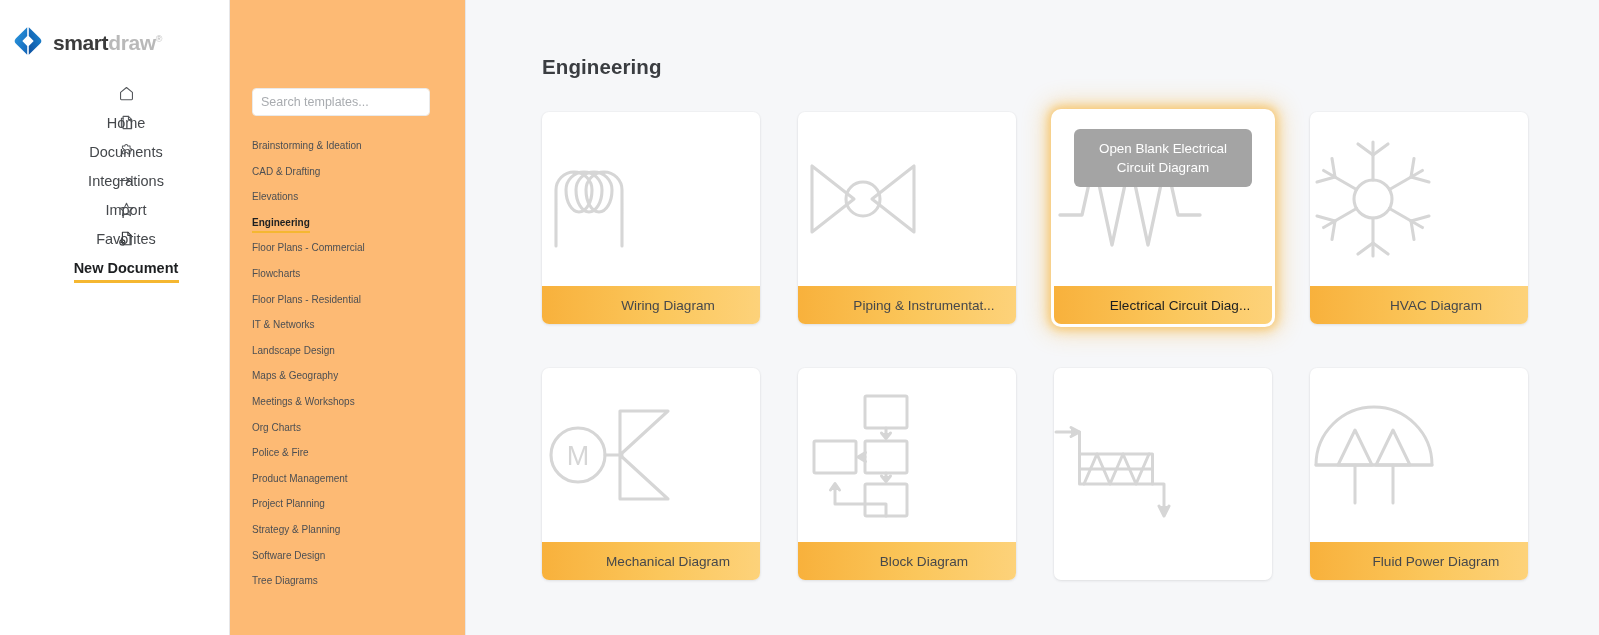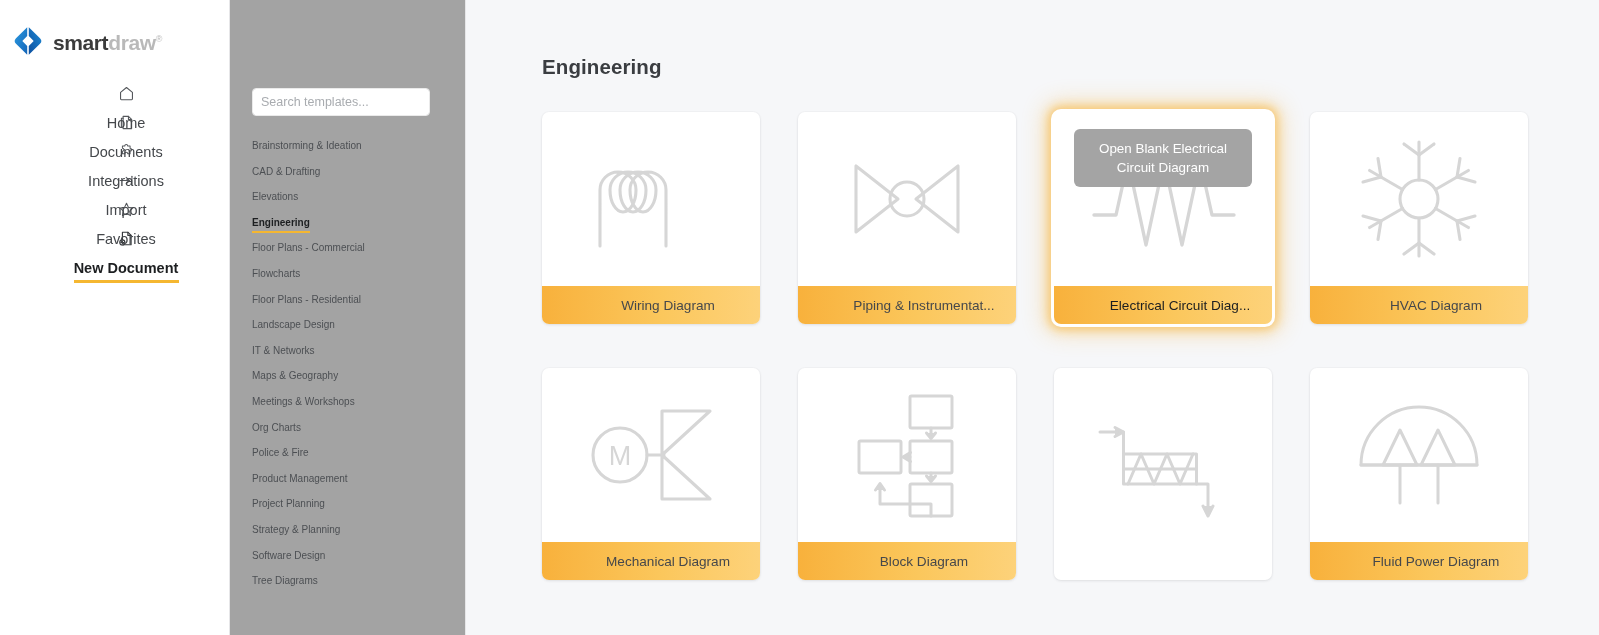--- a/index.html
+++ b/index.html
@@ -54,21 +54,21 @@
   .navitem.active .nlabel::after {
     content: ""; position: absolute;
     left: 0; right: -1px; bottom: -7px;
     height: 2.5px; background: #f5b731;
   }
 
   
   .catpanel {
     width: 236px; flex: 0 0 236px;
     height: 635px;
-    background: #a3a3a3;
+    background: #fdba74;
     border-right: 1px solid #e6e6e8;
     position: relative;
   }
   .searchwrap {
     position: absolute; left: 22px; top: 88px;
     display: flex; width: 178px; height: 28px;
     border-radius: 4px; overflow: hidden;
     background: #ffffff;
     border: 1px solid #eaeaea;
   }
@@ -134,21 +134,21 @@
     cursor: pointer;
     display: flex; flex-direction: column;
   }
   .cardslot.hovered .card {
     box-shadow: 0 0 0 3px #ffffff,
                 0 0 10px 6px rgba(247,175,43,0.55),
                 0 0 22px 10px rgba(247,175,43,0.30);
   }
   .thumb {
     flex: 1 1 auto;
-    display: flex; align-items: center; justify-content: center;
+    display: flex; align-items: center; justify-content: flex-start;
     position: relative;
   }
   .thumb svg { display: block; }
   .cardlabel {
     height: 38px; flex: 0 0 38px;
     background: linear-gradient(90deg, #f8b13c 0%, #fbc75c 55%, #fdd27a 100%);
     display: flex; align-items: center; justify-content: center;
     font-size: 13.6px; color: #46484b;
     white-space: nowrap;
     padding-left: 34px;
@@ -274,22 +274,22 @@
     </div>
 
     <div class="catlist">
       <div class="catrow"><span class="catitem">Brainstorming &amp; Ideation</span></div>
       <div class="catrow"><span class="catitem">CAD &amp; Drafting</span></div>
       <div class="catrow"><span class="catitem">Elevations</span></div>
       <div class="catrow"><span class="catitem active">Engineering</span></div>
       <div class="catrow"><span class="catitem">Floor Plans - Commercial</span></div>
       <div class="catrow"><span class="catitem">Flowcharts</span></div>
       <div class="catrow"><span class="catitem">Floor Plans - Residential</span></div>
+      <div class="catrow"><span class="catitem">IT &amp; Networks</span></div>
       <div class="catrow"><span class="catitem">Landscape Design</span></div>
-      <div class="catrow"><span class="catitem">IT &amp; Networks</span></div>
       <div class="catrow"><span class="catitem">Maps &amp; Geography</span></div>
       <div class="catrow"><span class="catitem">Meetings &amp; Workshops</span></div>
       <div class="catrow"><span class="catitem">Org Charts</span></div>
       <div class="catrow"><span class="catitem">Police &amp; Fire</span></div>
       <div class="catrow"><span class="catitem">Product Management</span></div>
       <div class="catrow"><span class="catitem">Project Planning</span></div>
       <div class="catrow"><span class="catitem">Strategy &amp; Planning</span></div>
       <div class="catrow"><span class="catitem">Software Design</span></div>
       <div class="catrow"><span class="catitem">Tree Diagrams</span></div>
     </div>

